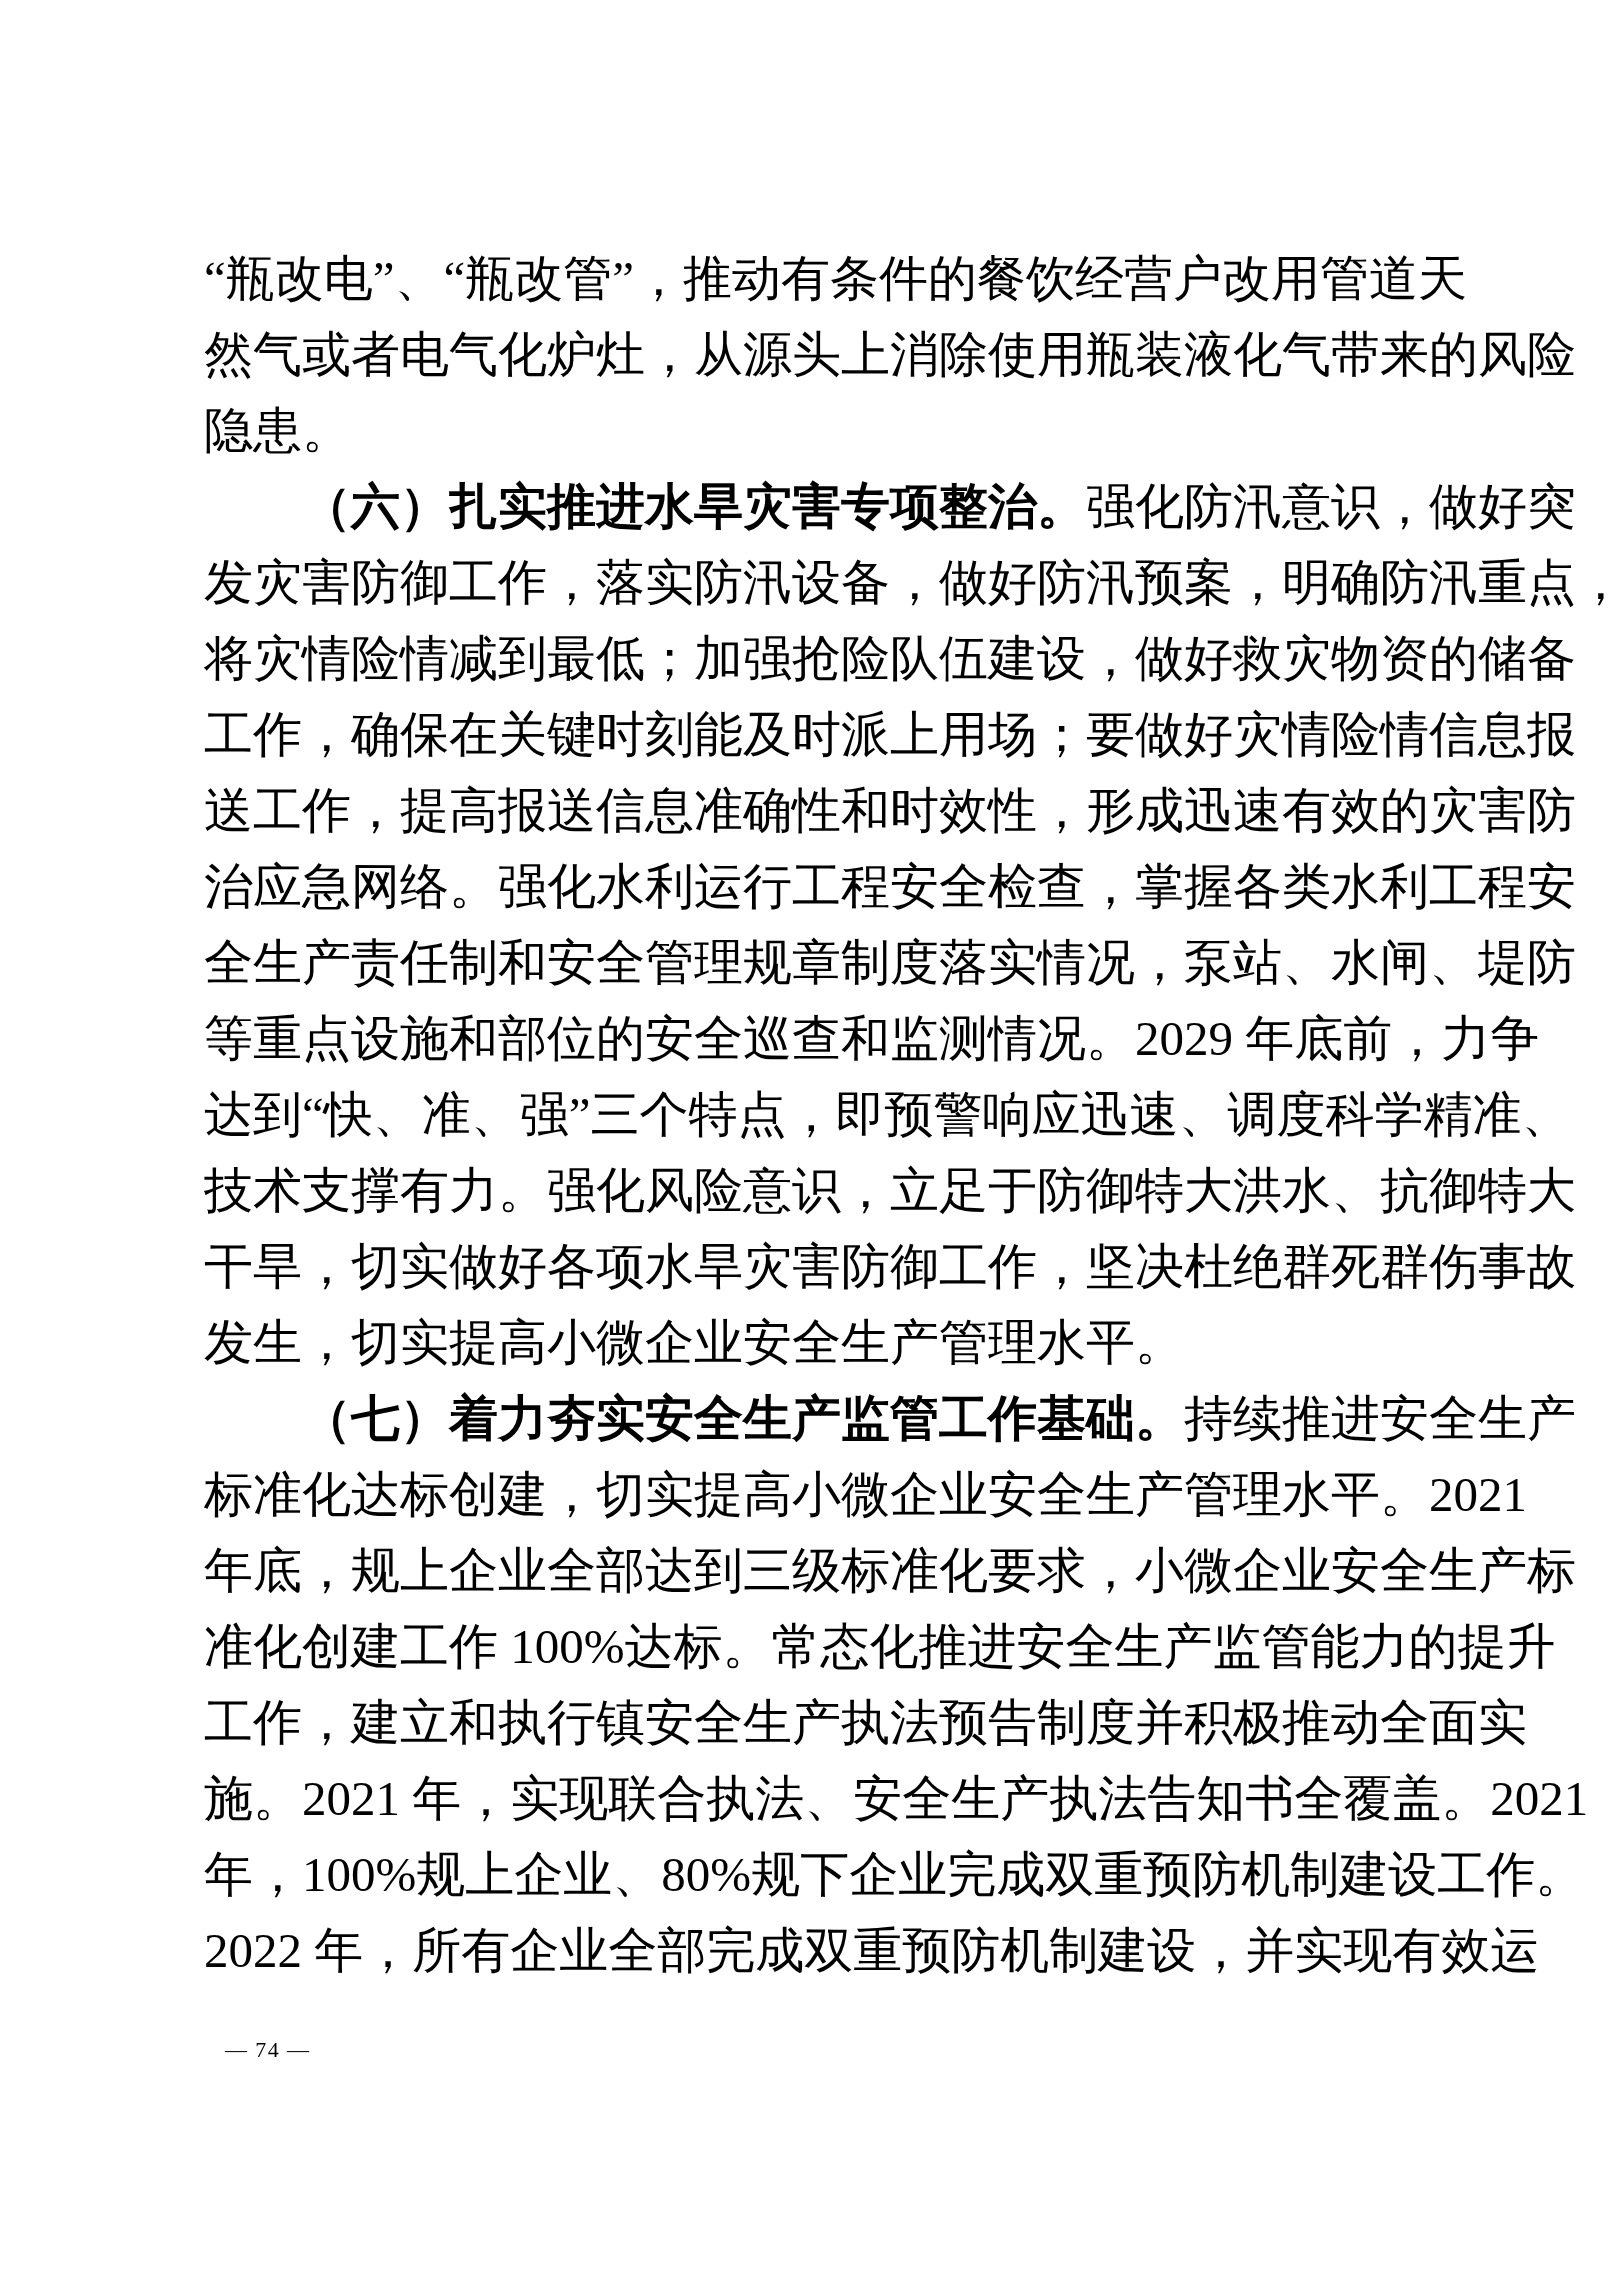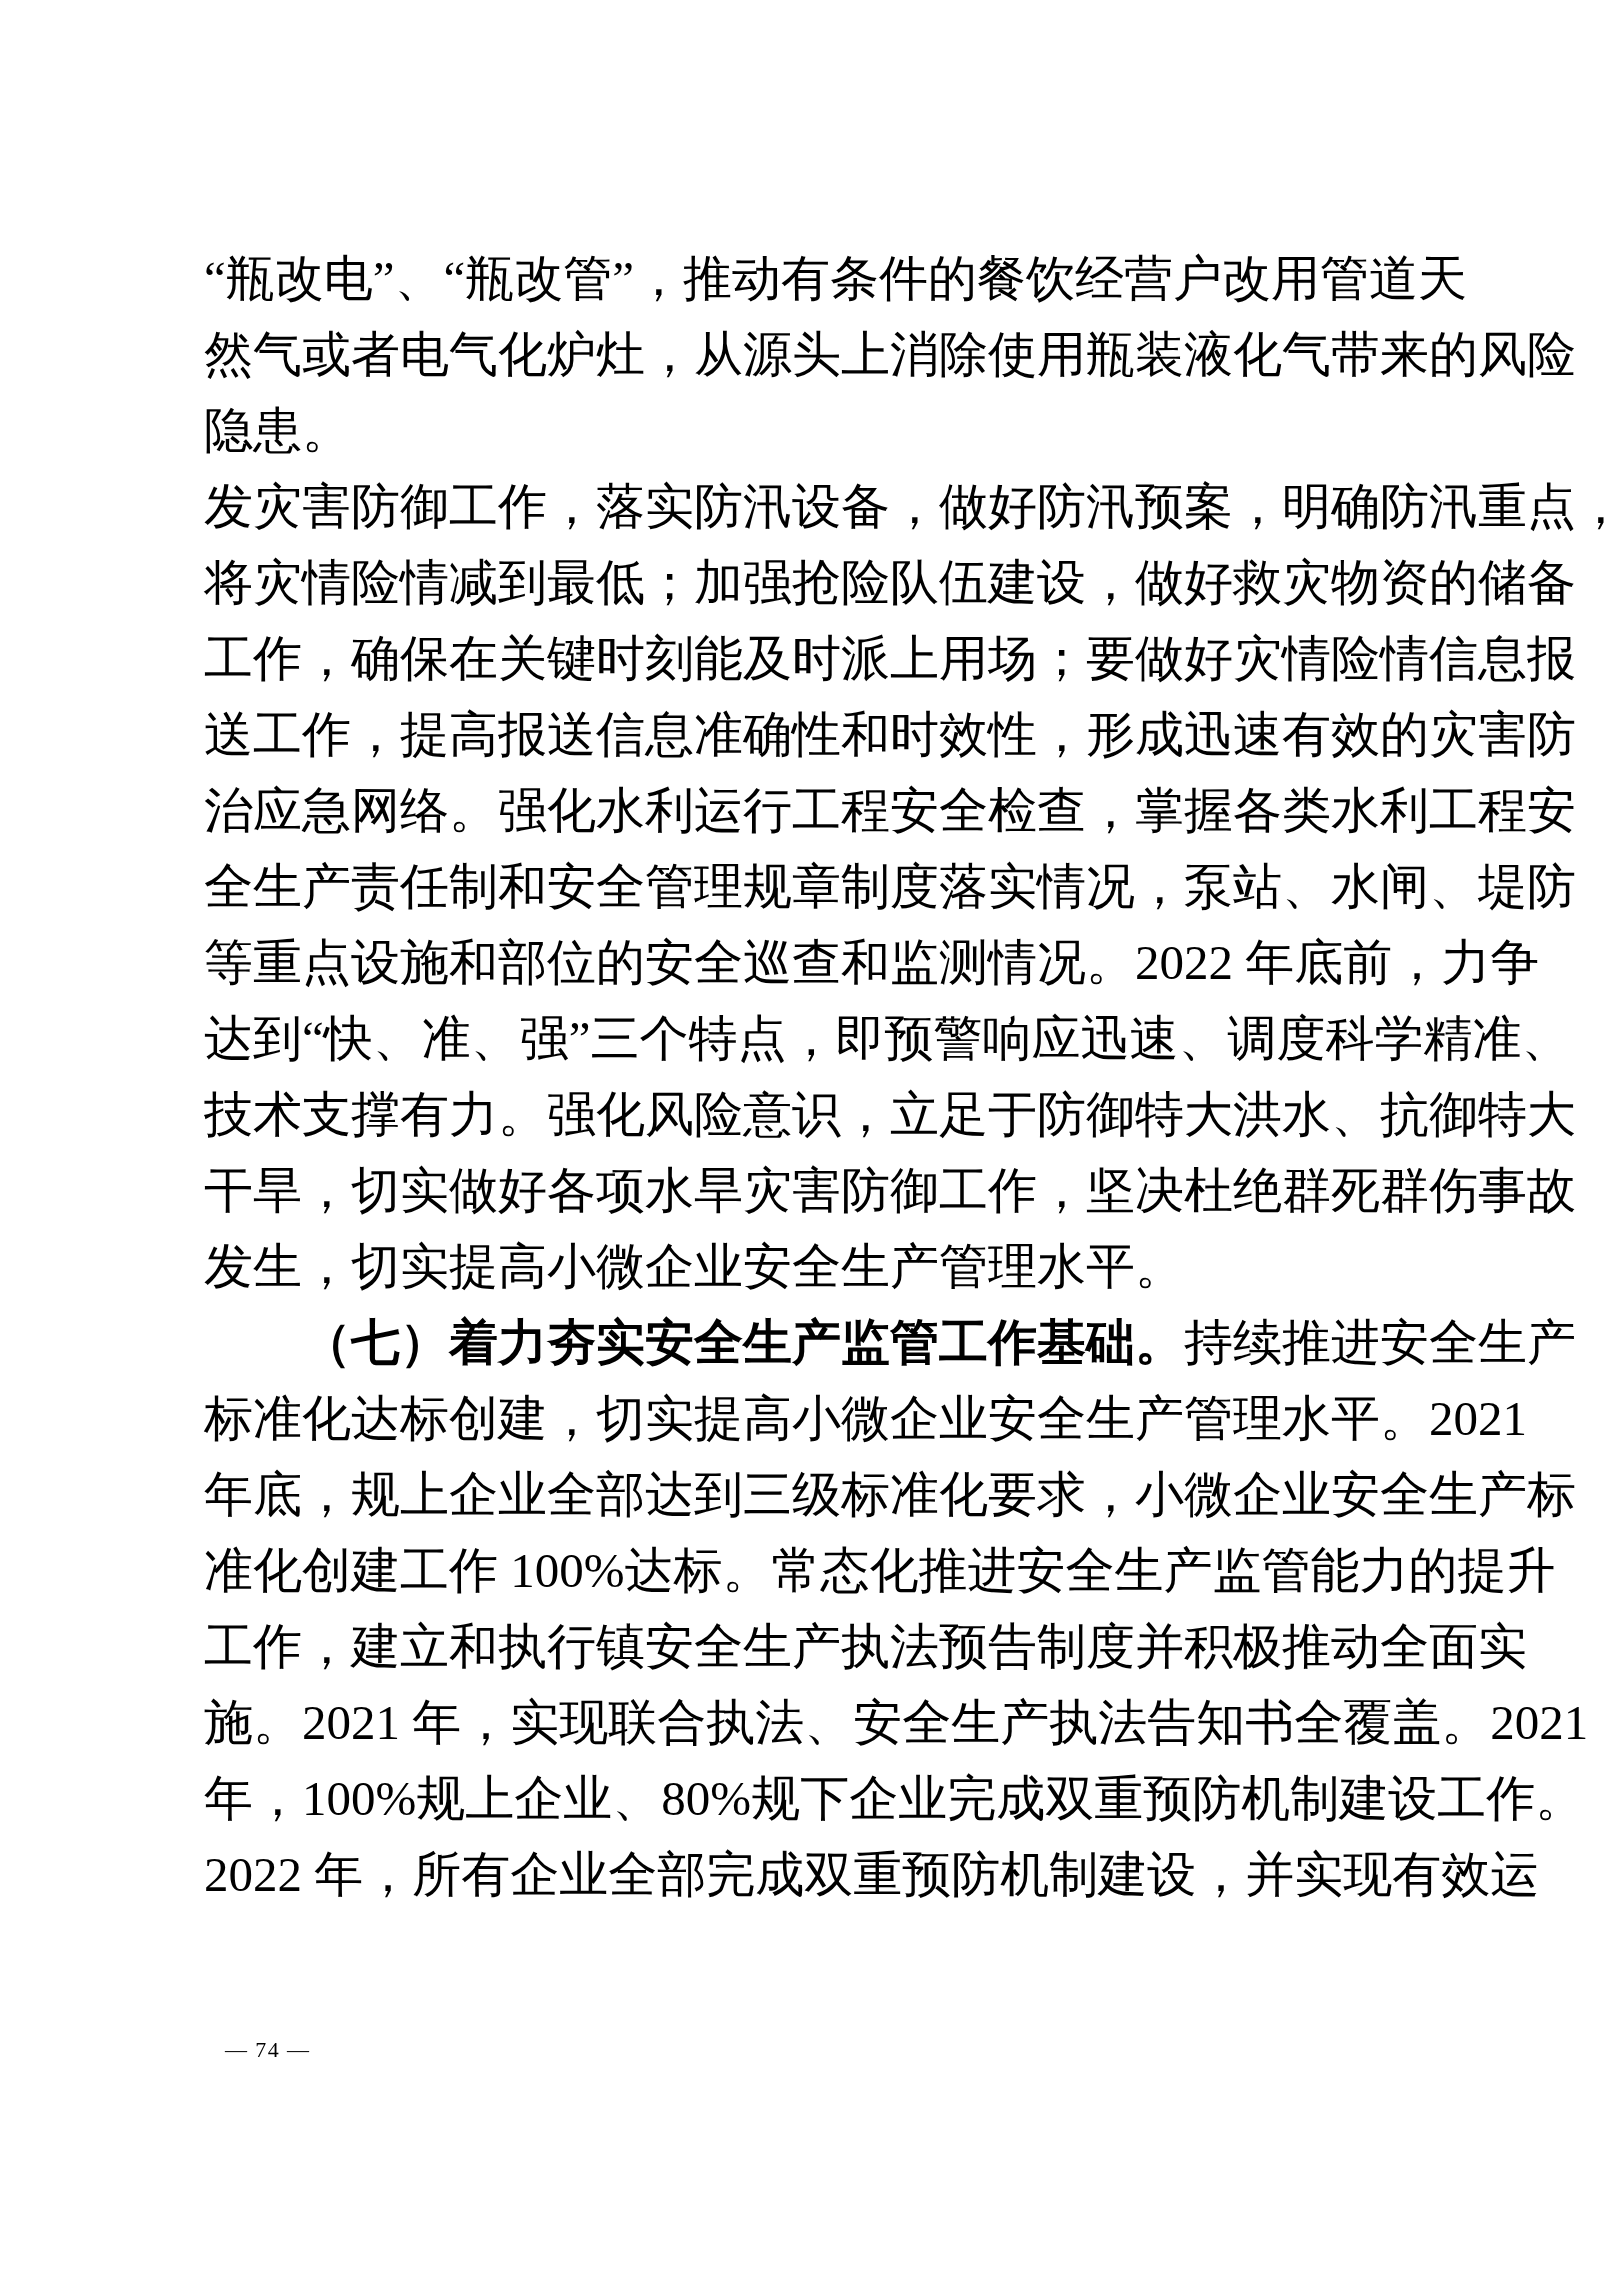--- a/index.html
+++ b/index.html
@@ -53,27 +53,28 @@
   }
 </style>
 </head>
 <body>
 
 <div class="page">
   <div class="text-block">
       <div class="line"><span class="body-run">“瓶改电”、“瓶改管”，推动有条件的餐饮经营户改用管道天</span></div>
       <div class="line"><span class="body-run">然气或者电气化炉灶，从源头上消除使用瓶装液化气带来的风险</span></div>
       <div class="line para-end"><span class="body-run">隐患。</span></div>
+      <div class="line indent"><span class="heading-run">（六）扎实推进水旱灾害专项整治。</span><span class="body-run">强化防汛意识，做好突</span></div>
       <div class="line"><span class="body-run">发灾害防御工作，落实防汛设备，做好防汛预案，明确防汛重点，</span></div>
       <div class="line"><span class="body-run">将灾情险情减到最低；加强抢险队伍建设，做好救灾物资的储备</span></div>
       <div class="line"><span class="body-run">工作，确保在关键时刻能及时派上用场；要做好灾情险情信息报</span></div>
       <div class="line"><span class="body-run">送工作，提高报送信息准确性和时效性，形成迅速有效的灾害防</span></div>
       <div class="line"><span class="body-run">治应急网络。强化水利运行工程安全检查，掌握各类水利工程安</span></div>
       <div class="line"><span class="body-run">全生产责任制和安全管理规章制度落实情况，泵站、水闸、堤防</span></div>
-      <div class="line"><span class="body-run">等重点设施和部位的安全巡查和监测情况。2022 年底前，力争</span></div>
+      <div class="line"><span class="body-run">等重点设施和部位的安全巡查和监测情况。2029 年底前，力争</span></div>
       <div class="line"><span class="body-run">达到“快、准、强”三个特点，即预警响应迅速、调度科学精准、</span></div>
       <div class="line"><span class="body-run">技术支撑有力。强化风险意识，立足于防御特大洪水、抗御特大</span></div>
       <div class="line"><span class="body-run">干旱，切实做好各项水旱灾害防御工作，坚决杜绝群死群伤事故</span></div>
       <div class="line para-end"><span class="body-run">发生，切实提高小微企业安全生产管理水平。</span></div>
       <div class="line indent"><span class="heading-run">（七）着力夯实安全生产监管工作基础。</span><span class="body-run">持续推进安全生产</span></div>
       <div class="line"><span class="body-run">标准化达标创建，切实提高小微企业安全生产管理水平。2021</span></div>
       <div class="line"><span class="body-run">年底，规上企业全部达到三级标准化要求，小微企业安全生产标</span></div>
       <div class="line"><span class="body-run">准化创建工作 100%达标。常态化推进安全生产监管能力的提升</span></div>
       <div class="line"><span class="body-run">工作，建立和执行镇安全生产执法预告制度并积极推动全面实</span></div>
       <div class="line"><span class="body-run">施。2021 年，实现联合执法、安全生产执法告知书全覆盖。2021</span></div>

